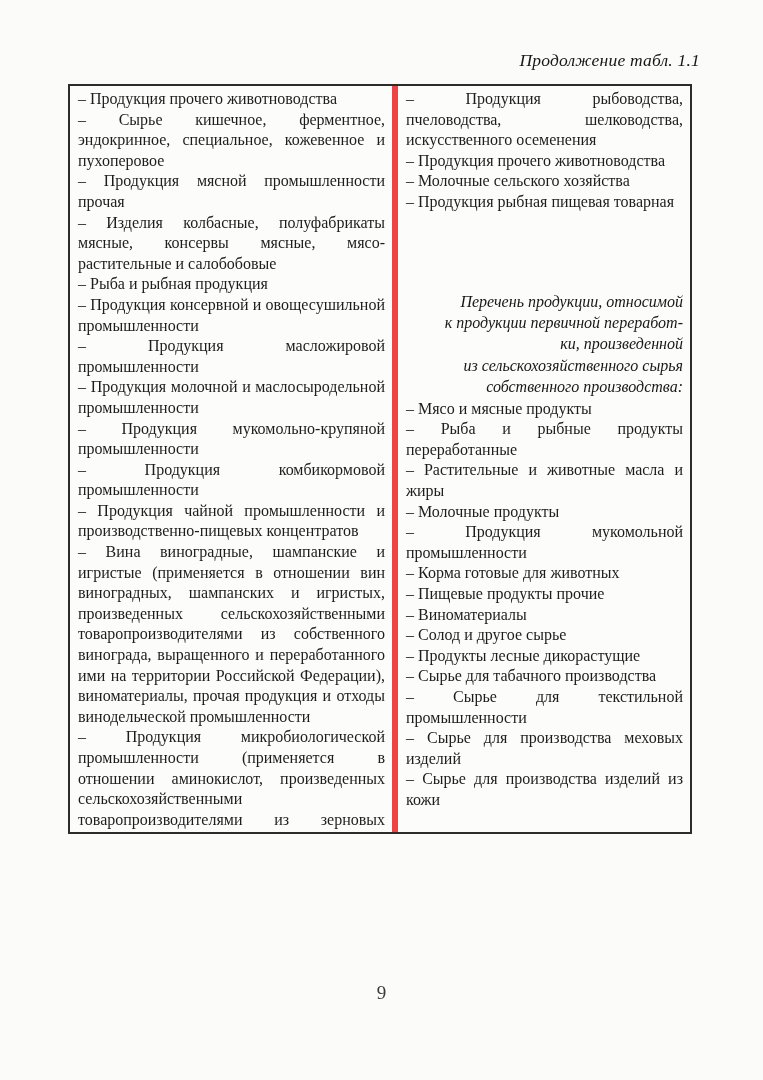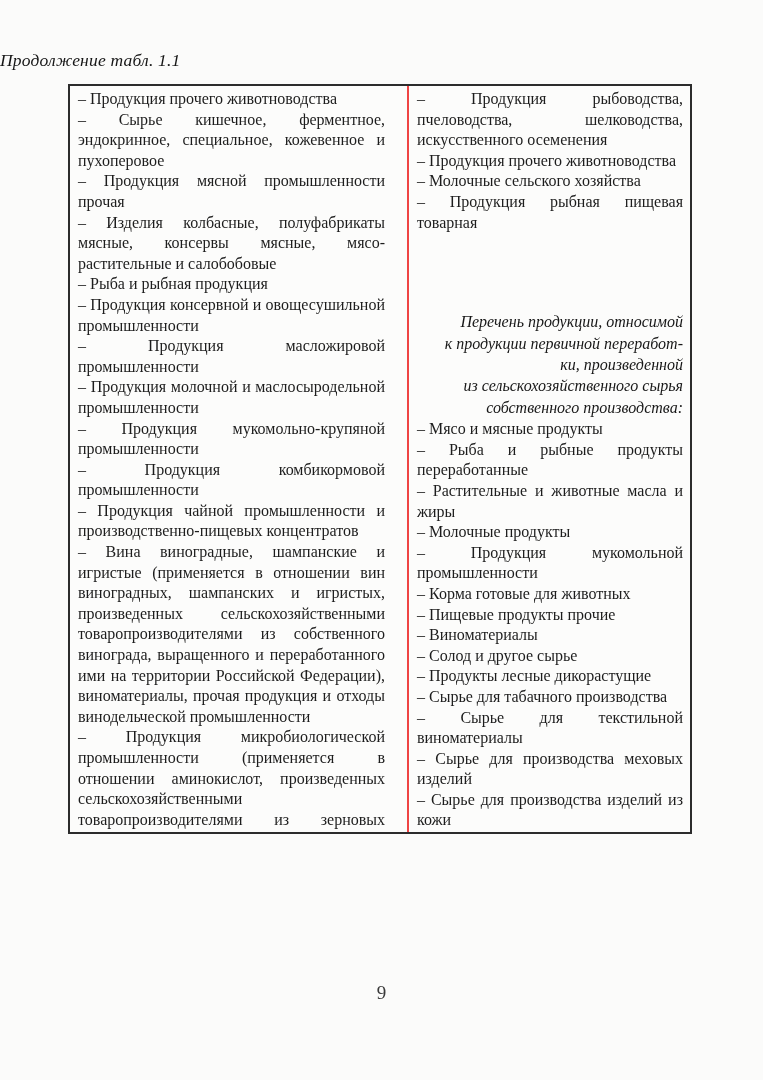--- a/index.html
+++ b/index.html
@@ -18,21 +18,21 @@
   .page {
     position: absolute;
     inset: 0;
     background: #fbfbfa;
   }
   .continuation {
     position: absolute;
     top: 50px;
     left: 0;
     width: 700px;
-    text-align: left;
+    text-align: right;
     font-style: italic;
     font-size: 17.5px;
     letter-spacing: 0.2px;
     color: #161616;
   }
   .products-table {
     position: absolute;
     left: 68px;
     top: 84px;
     width: 624px;
@@ -48,22 +48,21 @@
     overflow: hidden;
     font-size: 16px;
     line-height: 20.6px;
   }
   .cell.left {
     width: 322px;
     flex: 0 0 auto;
   }
   .cell.right {
     flex: 1 1 auto;
-    border-left: 2px solid #ef4444;
-    margin-left: 15px;
+    border-left: 6px solid #ef4444;
   }
   .item {
     text-align: justify;
     text-justify: inter-word;
   }
   .heading-block {
     margin-top: 78px;
     margin-bottom: 1px;
   }
   .heading-line {
@@ -133,21 +132,21 @@
           <div class="item">– Рыба и рыбные продукты переработанные</div>
           <div class="item">– Растительные и животные масла и жиры</div>
           <div class="item">– Молочные продукты</div>
           <div class="item">– Продукция мукомольной промышленности</div>
           <div class="item">– Корма готовые для животных</div>
           <div class="item">– Пищевые продукты прочие</div>
           <div class="item">– Виноматериалы</div>
           <div class="item">– Солод и другое сырье</div>
           <div class="item">– Продукты лесные дикорастущие</div>
           <div class="item">– Сырье для табачного производства</div>
-          <div class="item">– Сырье для текстильной виноматериалы</div>
+          <div class="item">– Сырье для текстильной промышленности</div>
           <div class="item">– Сырье для производства меховых изделий</div>
           <div class="item">– Сырье для производства изделий из кожи</div>
         </div>
 
     </div>
   </div>
 
   <div class="page-number">9</div>
 
 </div>

